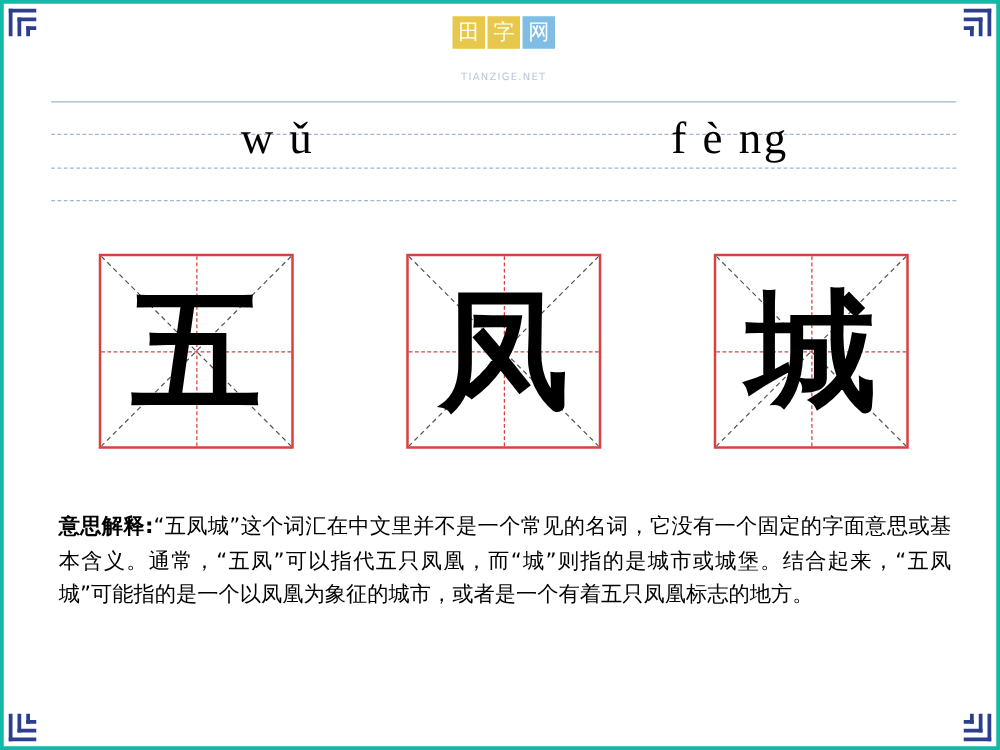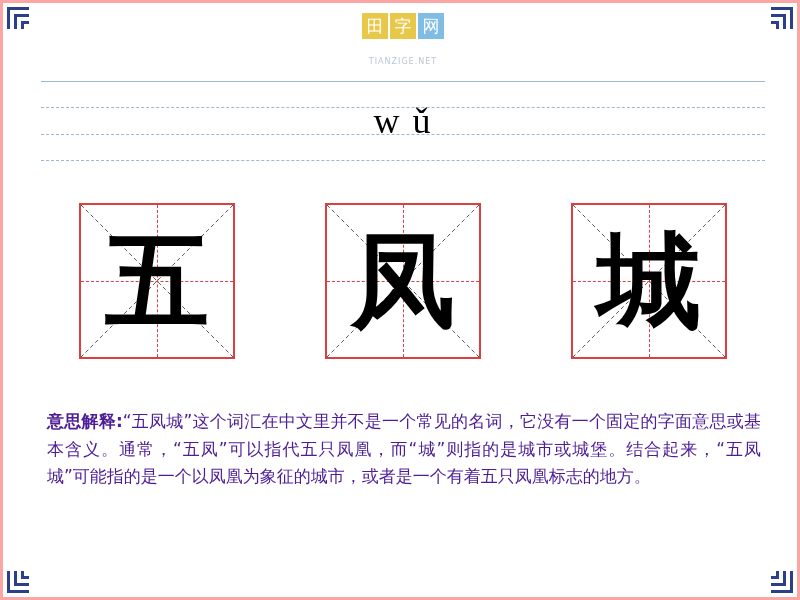--- a/index.html
+++ b/index.html
@@ -11,21 +11,21 @@
     height: 600px;
     background: #ffffff;
     font-family: "Liberation Serif", serif;
     overflow: hidden;
   }
   #page {
     position: relative;
     width: 800px;
     height: 600px;
     box-sizing: border-box;
-    border: 3px solid #fca5a5;
+    border: 3px solid #14b8a6;
     background: #ffffff;
   }
   
   .corner {
     position: absolute;
     width: 26px;
     height: 26px;
     box-sizing: border-box;
   }
   .corner .bar-h, .corner .bar-v {
@@ -124,21 +124,21 @@
   #pinyin-grid .l3 { top: 53px; }
   #pinyin-grid .l4 { top: 79px; }
 
   #pinyin-row {
     position: absolute;
     top: 78px;
     left: 38px;
     width: 724px;
     height: 58px;
     display: flex;
-    align-items: flex-end;
+    align-items: center;
   }
   .pinyin-cell {
     flex: 1 1 0;
     text-align: center;
     font-family: "Liberation Serif", serif;
     font-size: 36px;
     color: #000000;
     letter-spacing: 2px;
     line-height: 1;
   }
@@ -200,21 +200,21 @@
 
   
   #explanation {
     position: absolute;
     top: 405px;
     left: 44px;
     width: 714px;
     font-family: "DejaVu Sans", sans-serif;
     font-size: 17px;
     line-height: 1.62;
-    color: #4c1d95;
+    color: #000000;
     text-align: justify;
   }
   #explanation .exp-label {
     font-weight: bold;
   }
 </style>
 </head>
 <body>
 
 <div id="page">
@@ -263,20 +263,21 @@
 
   <div id="pinyin-grid">
     <div class="gline solid l1"></div>
     <div class="gline l2"></div>
     <div class="gline l3"></div>
     <div class="gline l4"></div>
   </div>
 
   <div id="pinyin-row">
     <div class="pinyin-cell">w ǔ</div>
+    <div class="pinyin-cell">f è ng</div>
   </div>
 
   <div id="char-row">
 
     <div class="char-box">
       <svg class="diag" viewBox="0 0 156 156" preserveAspectRatio="none">
         <line x1="0" y1="0" x2="156" y2="156" stroke="#555555" stroke-width="1" stroke-dasharray="4,3"></line>
         <line x1="156" y1="0" x2="0" y2="156" stroke="#555555" stroke-width="1" stroke-dasharray="4,3"></line>
       </svg>
       <div class="mid-h"></div>

